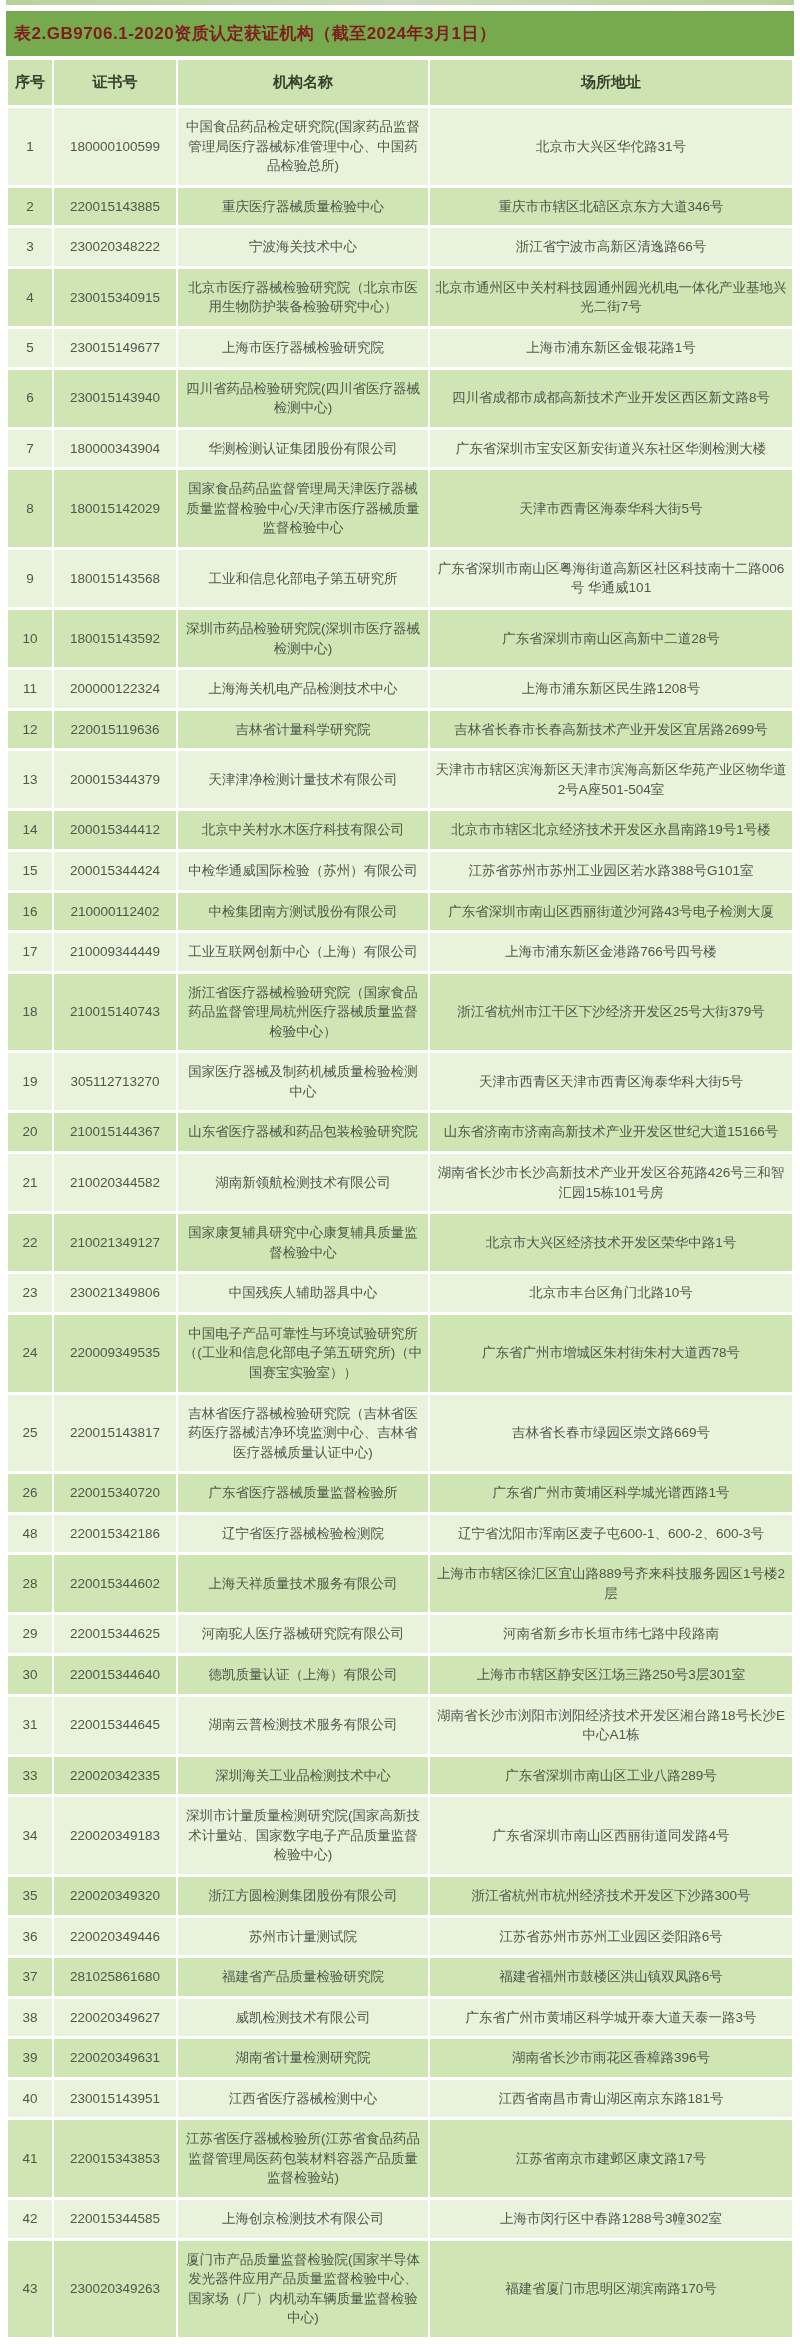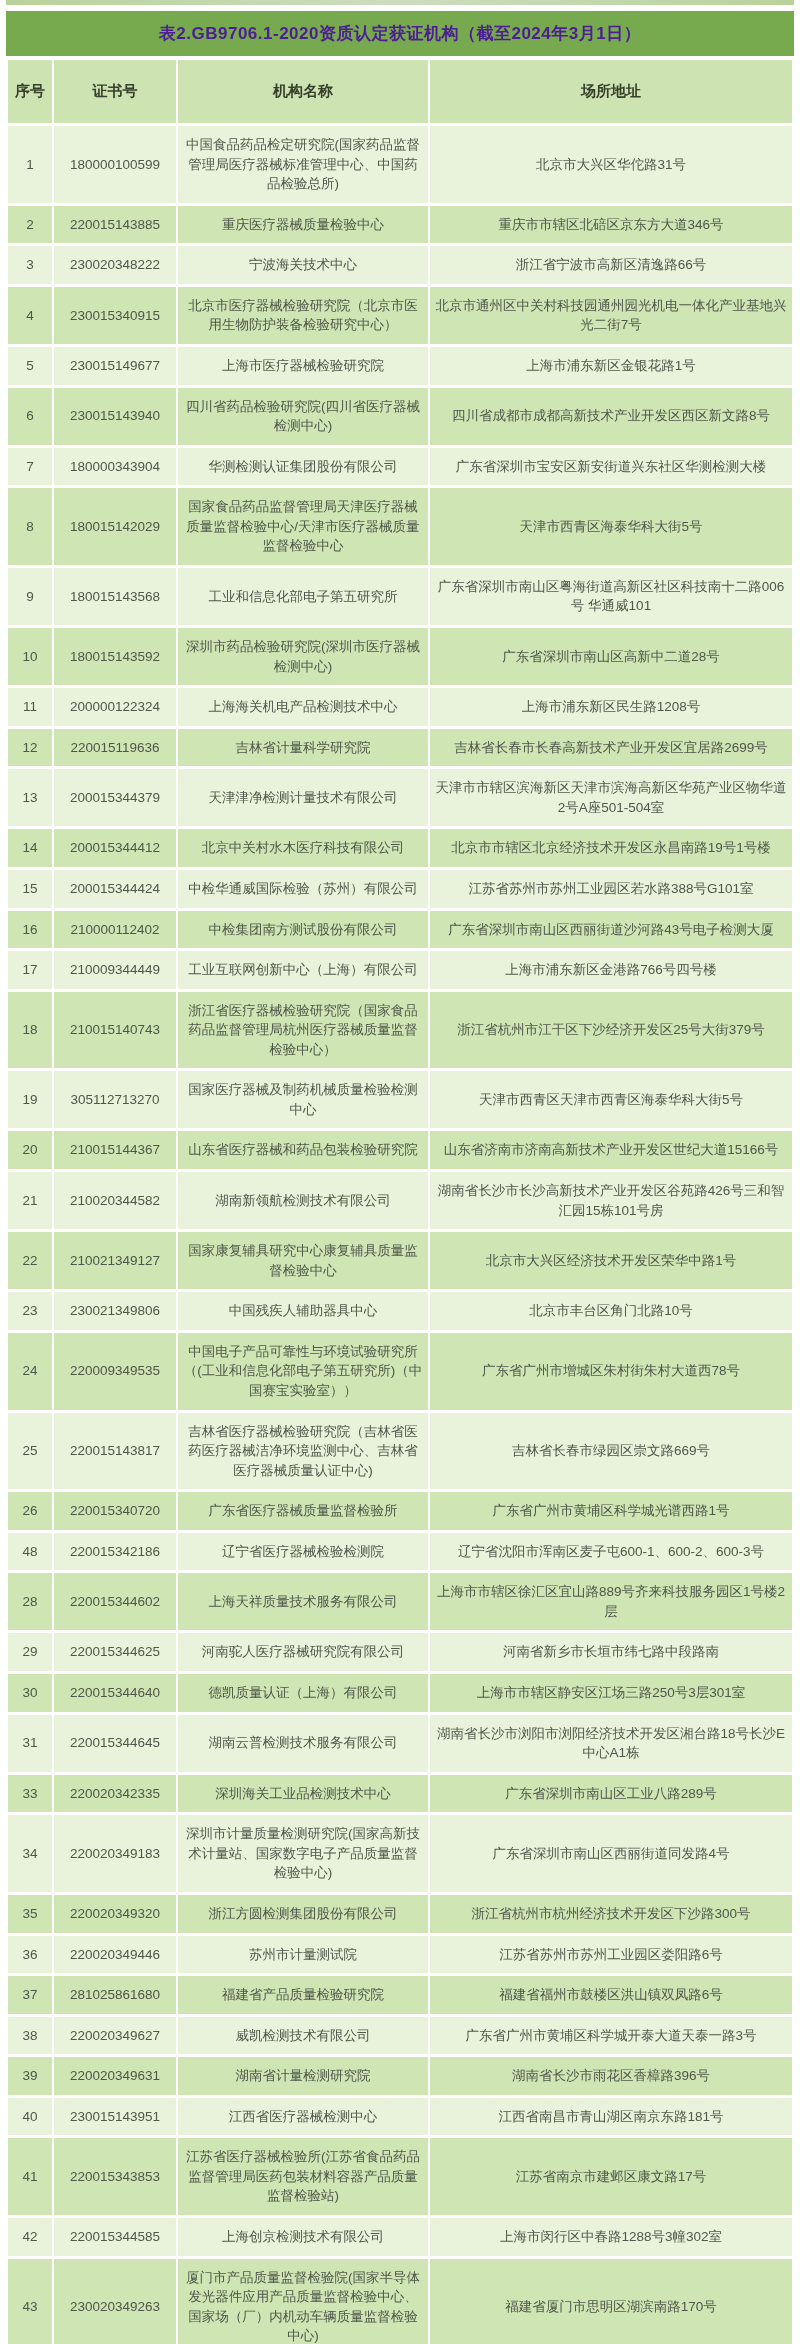--- a/index.html
+++ b/index.html
@@ -11,40 +11,39 @@
   }
   .page { width: 800px; padding: 0 6px 10px 6px; }
   .top-strip {
     height: 5px;
     width: 100%;
     background: linear-gradient(90deg, #b9d29a, #cddcc0, #b9d29a);
     margin-bottom: 6px;
   }
   .title-bar {
     background: #77a94e;
-    color: #4c1d95;
+    color: #7f1d1d;
     font-size: 17px;
     font-weight: bold;
-    text-align: center;
     padding: 11px 8px;
     letter-spacing: 0.5px;
   }
   table.org-table {
     width: 100%;
     border-collapse: separate;
     border-spacing: 2px 3px;
     table-layout: fixed;
     margin-top: 1px;
   }
   table.org-table th {
     background: #cde3b2;
     color: #37402c;
     font-size: 15px;
     font-weight: bold;
-    padding: 22px 4px;
+    padding: 13px 4px;
     text-align: center;
   }
   table.org-table td {
     font-size: 13.5px;
     line-height: 1.45;
     padding: 9px 5px;
     text-align: center;
     vertical-align: middle;
     color: #4e574a;
     word-break: break-all;

